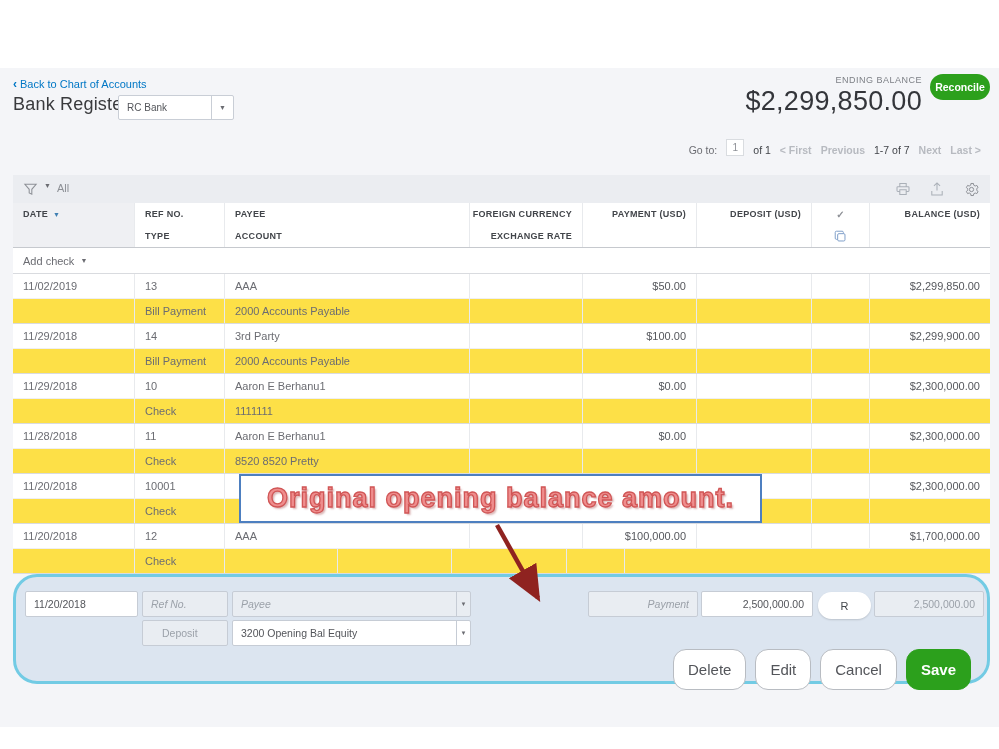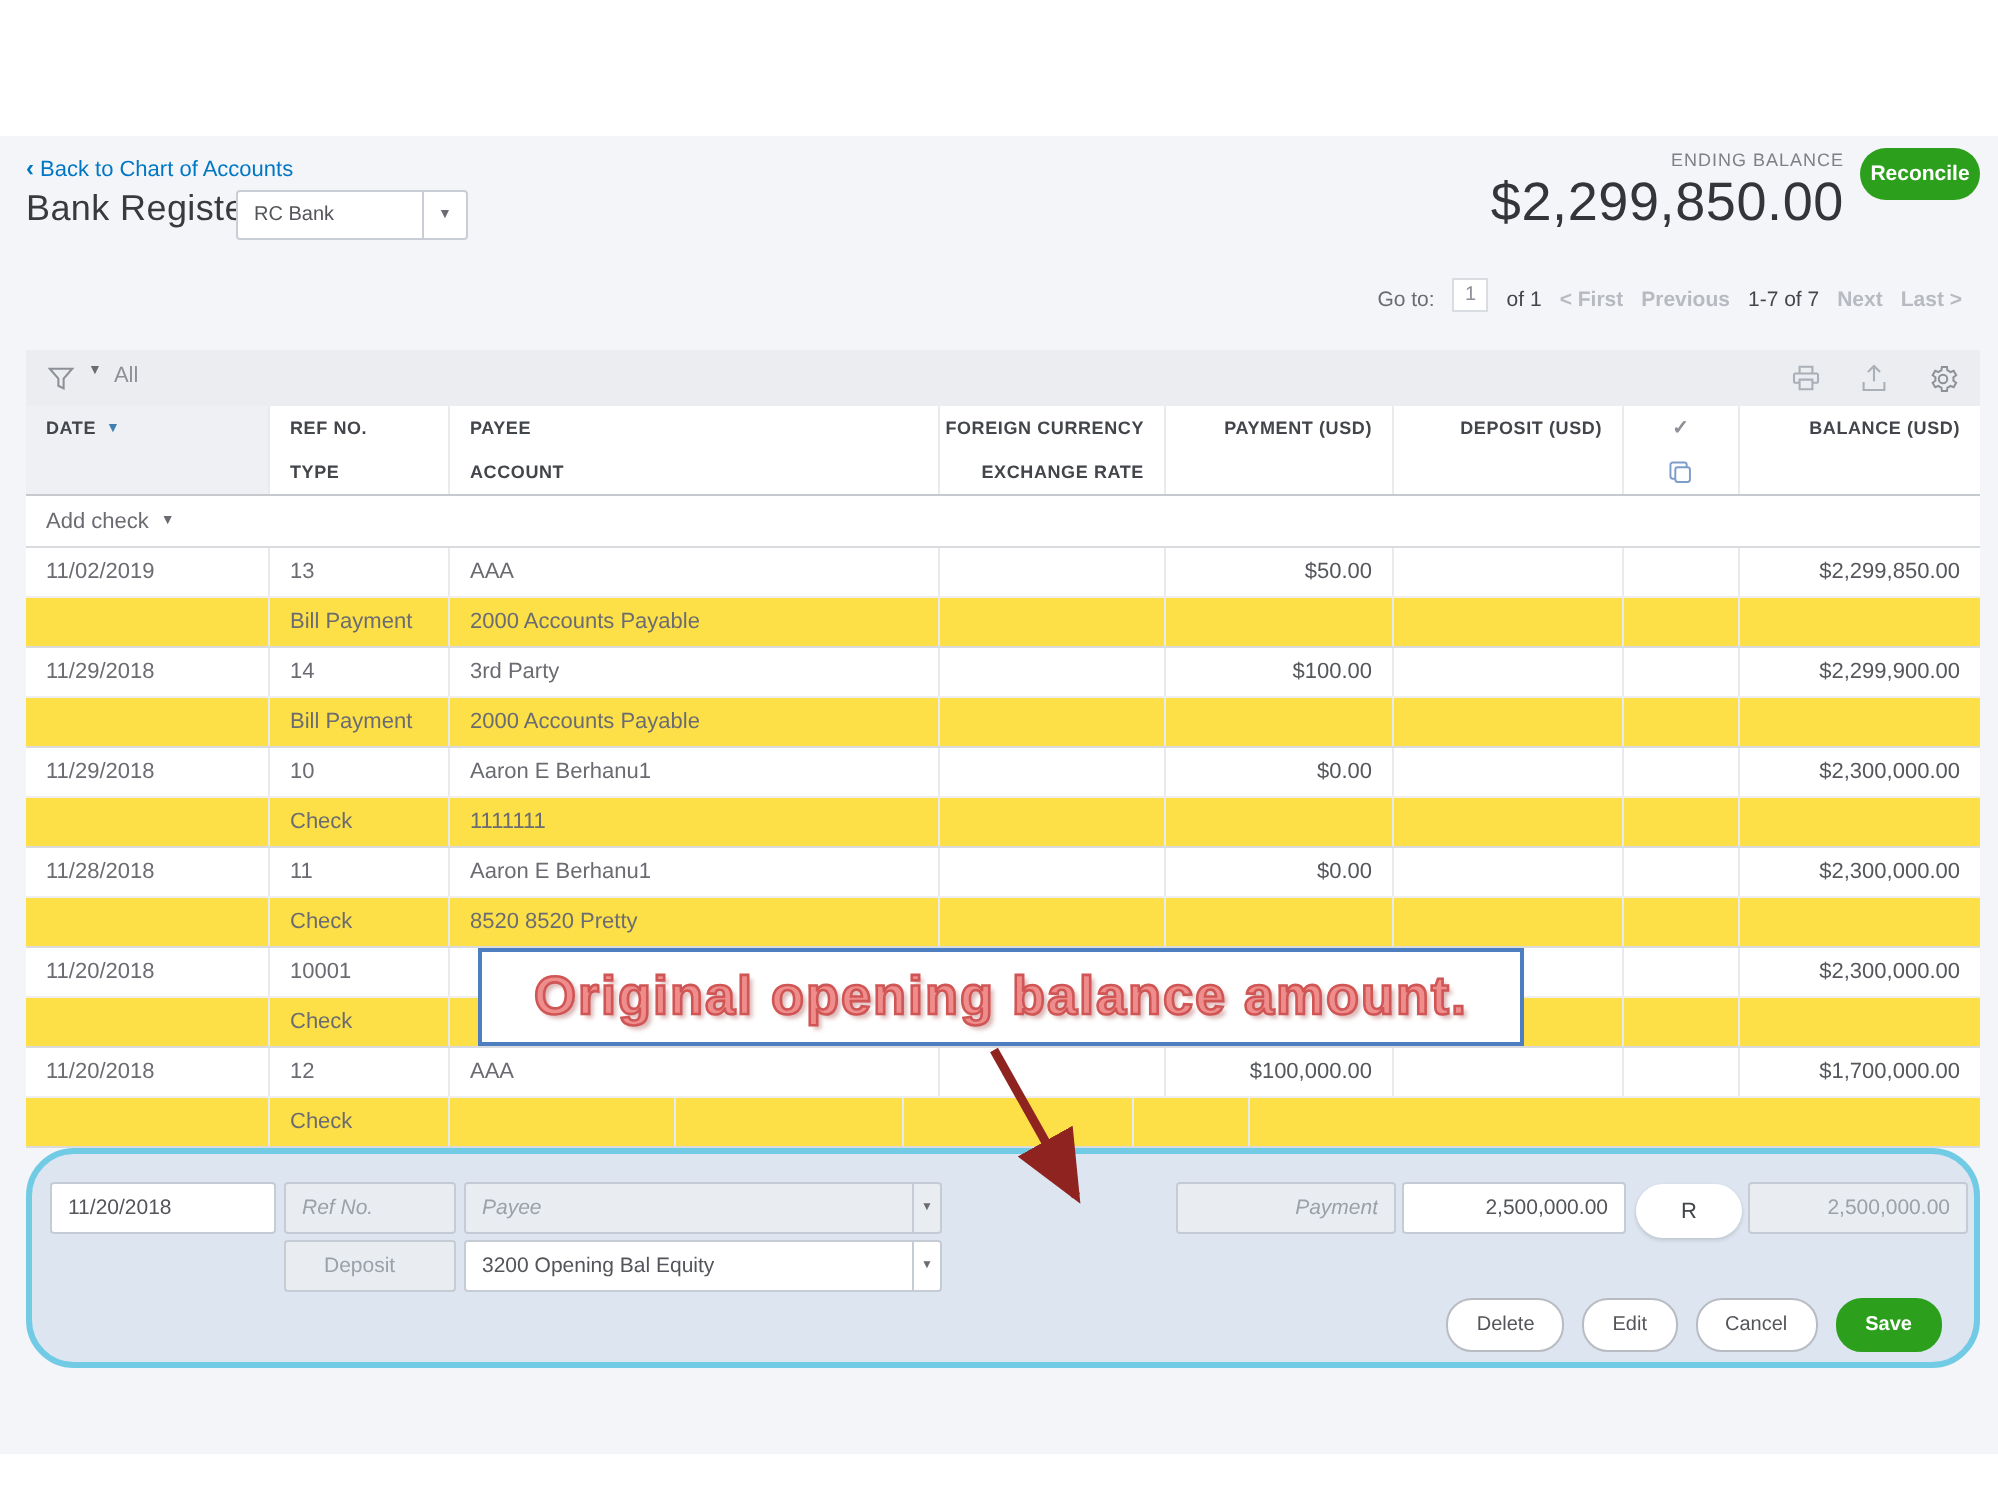--- a/index.html
+++ b/index.html
@@ -82,21 +82,21 @@
   .fld.right { text-align:right; }
   .combo { position:absolute; height:26px; background:#fff; border:1px solid #c6ccd5; border-radius:2px;
     display:flex; align-items:center; cursor:pointer; }
   .combo.disabled { background:#e9edf2; }
   .combo .combo-label { flex:1; padding-left:8px; font-size:10.5px; color:#53555a; }
   .combo.disabled .combo-label { color:#9ba1a9; font-style:italic; }
   .combo .combo-arrow { width:14px; height:100%; border-left:1px solid #c6ccd5; display:flex; align-items:center; justify-content:center; font-size:6px; color:#6b6c72; }
   .r-btn { position:absolute; left:802px; top:15px; width:53px; height:27px; background:#fff; border:none;
     border-radius:14px; box-shadow:0 1px 2px rgba(0,0,0,.15); font-size:11px; color:#42454a; font-family:inherit; cursor:pointer; }
   .panel-buttons { position:absolute; right:16px; top:72px; display:flex; gap:9px; }
-  .pill-btn { height:27px; padding:0 14px; border-radius:13px; font-size:10px; font-family:inherit; cursor:pointer;
+  .pill-btn { height:41px; padding:0 14px; border-radius:13px; font-size:15px; font-family:inherit; cursor:pointer;
     background:#fff; border:1px solid #b8bcc2; color:#53555a; }
   .pill-btn.primary { background:#2ca01c; border-color:#2ca01c; color:#fff; font-weight:bold; }
 
   svg.icon { display:block; }
 </style>
 </head>
 <body>
 
 <div id="page">
   <div id="content-bg"></div>

